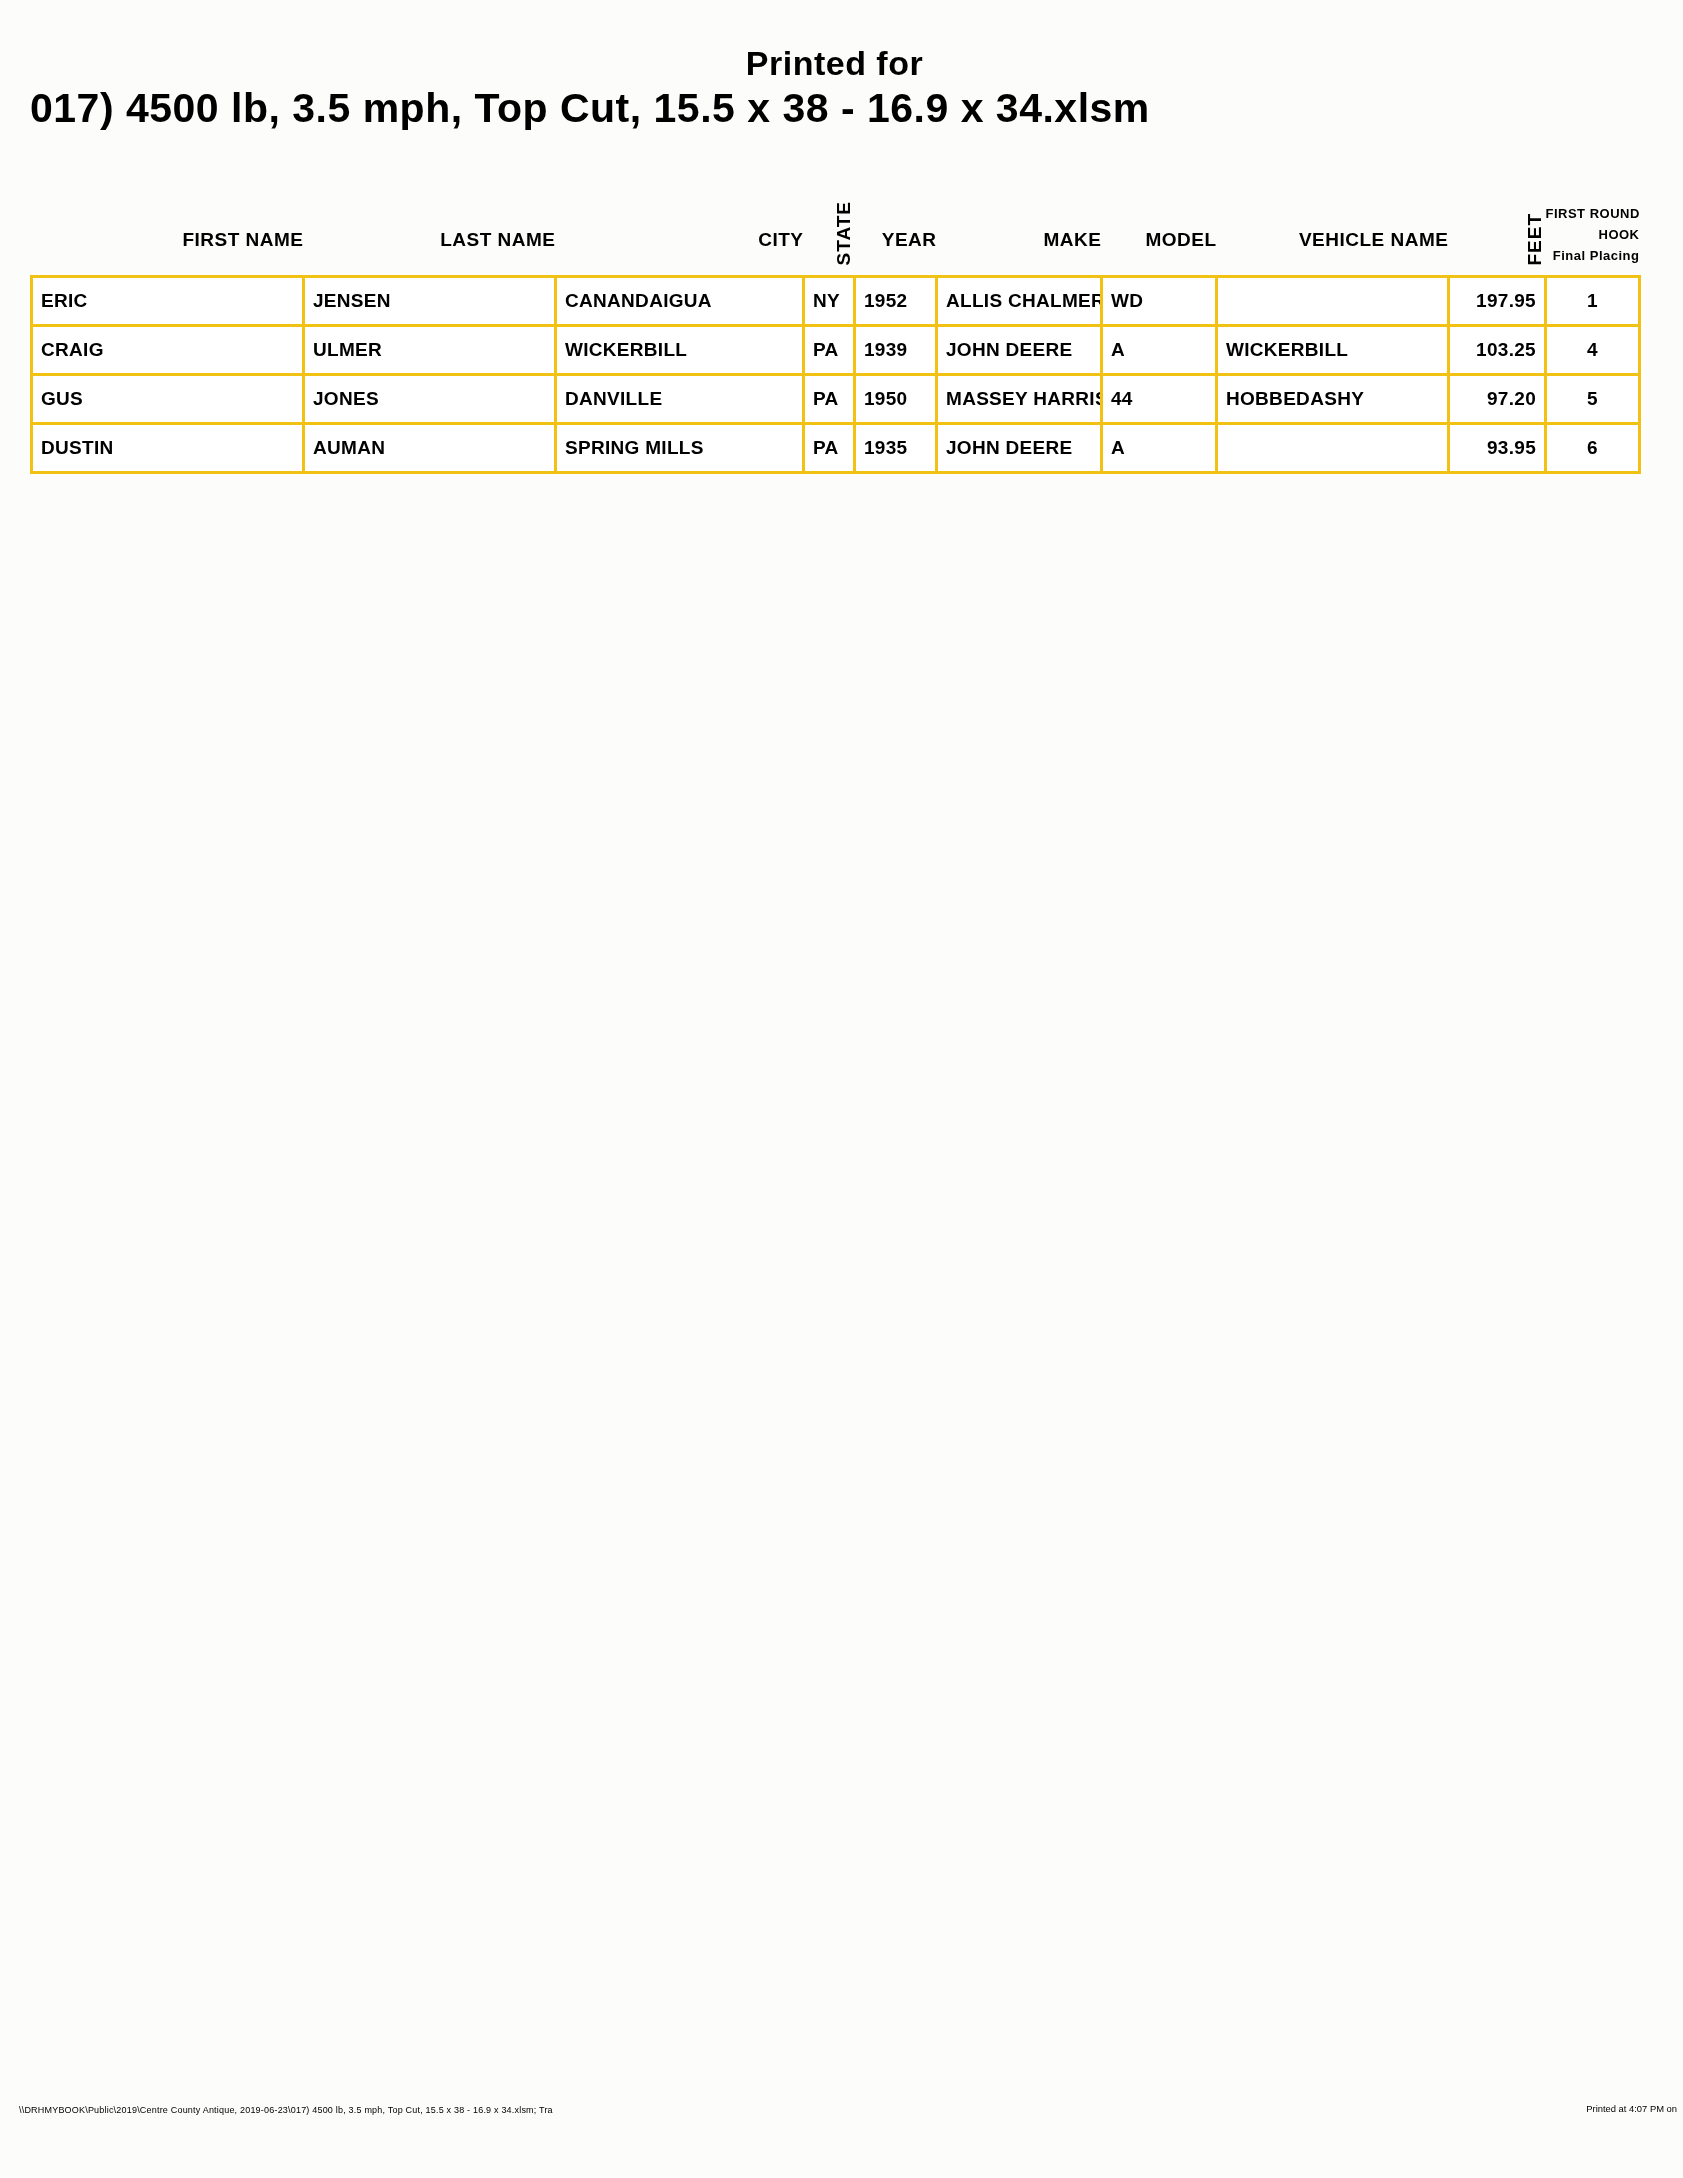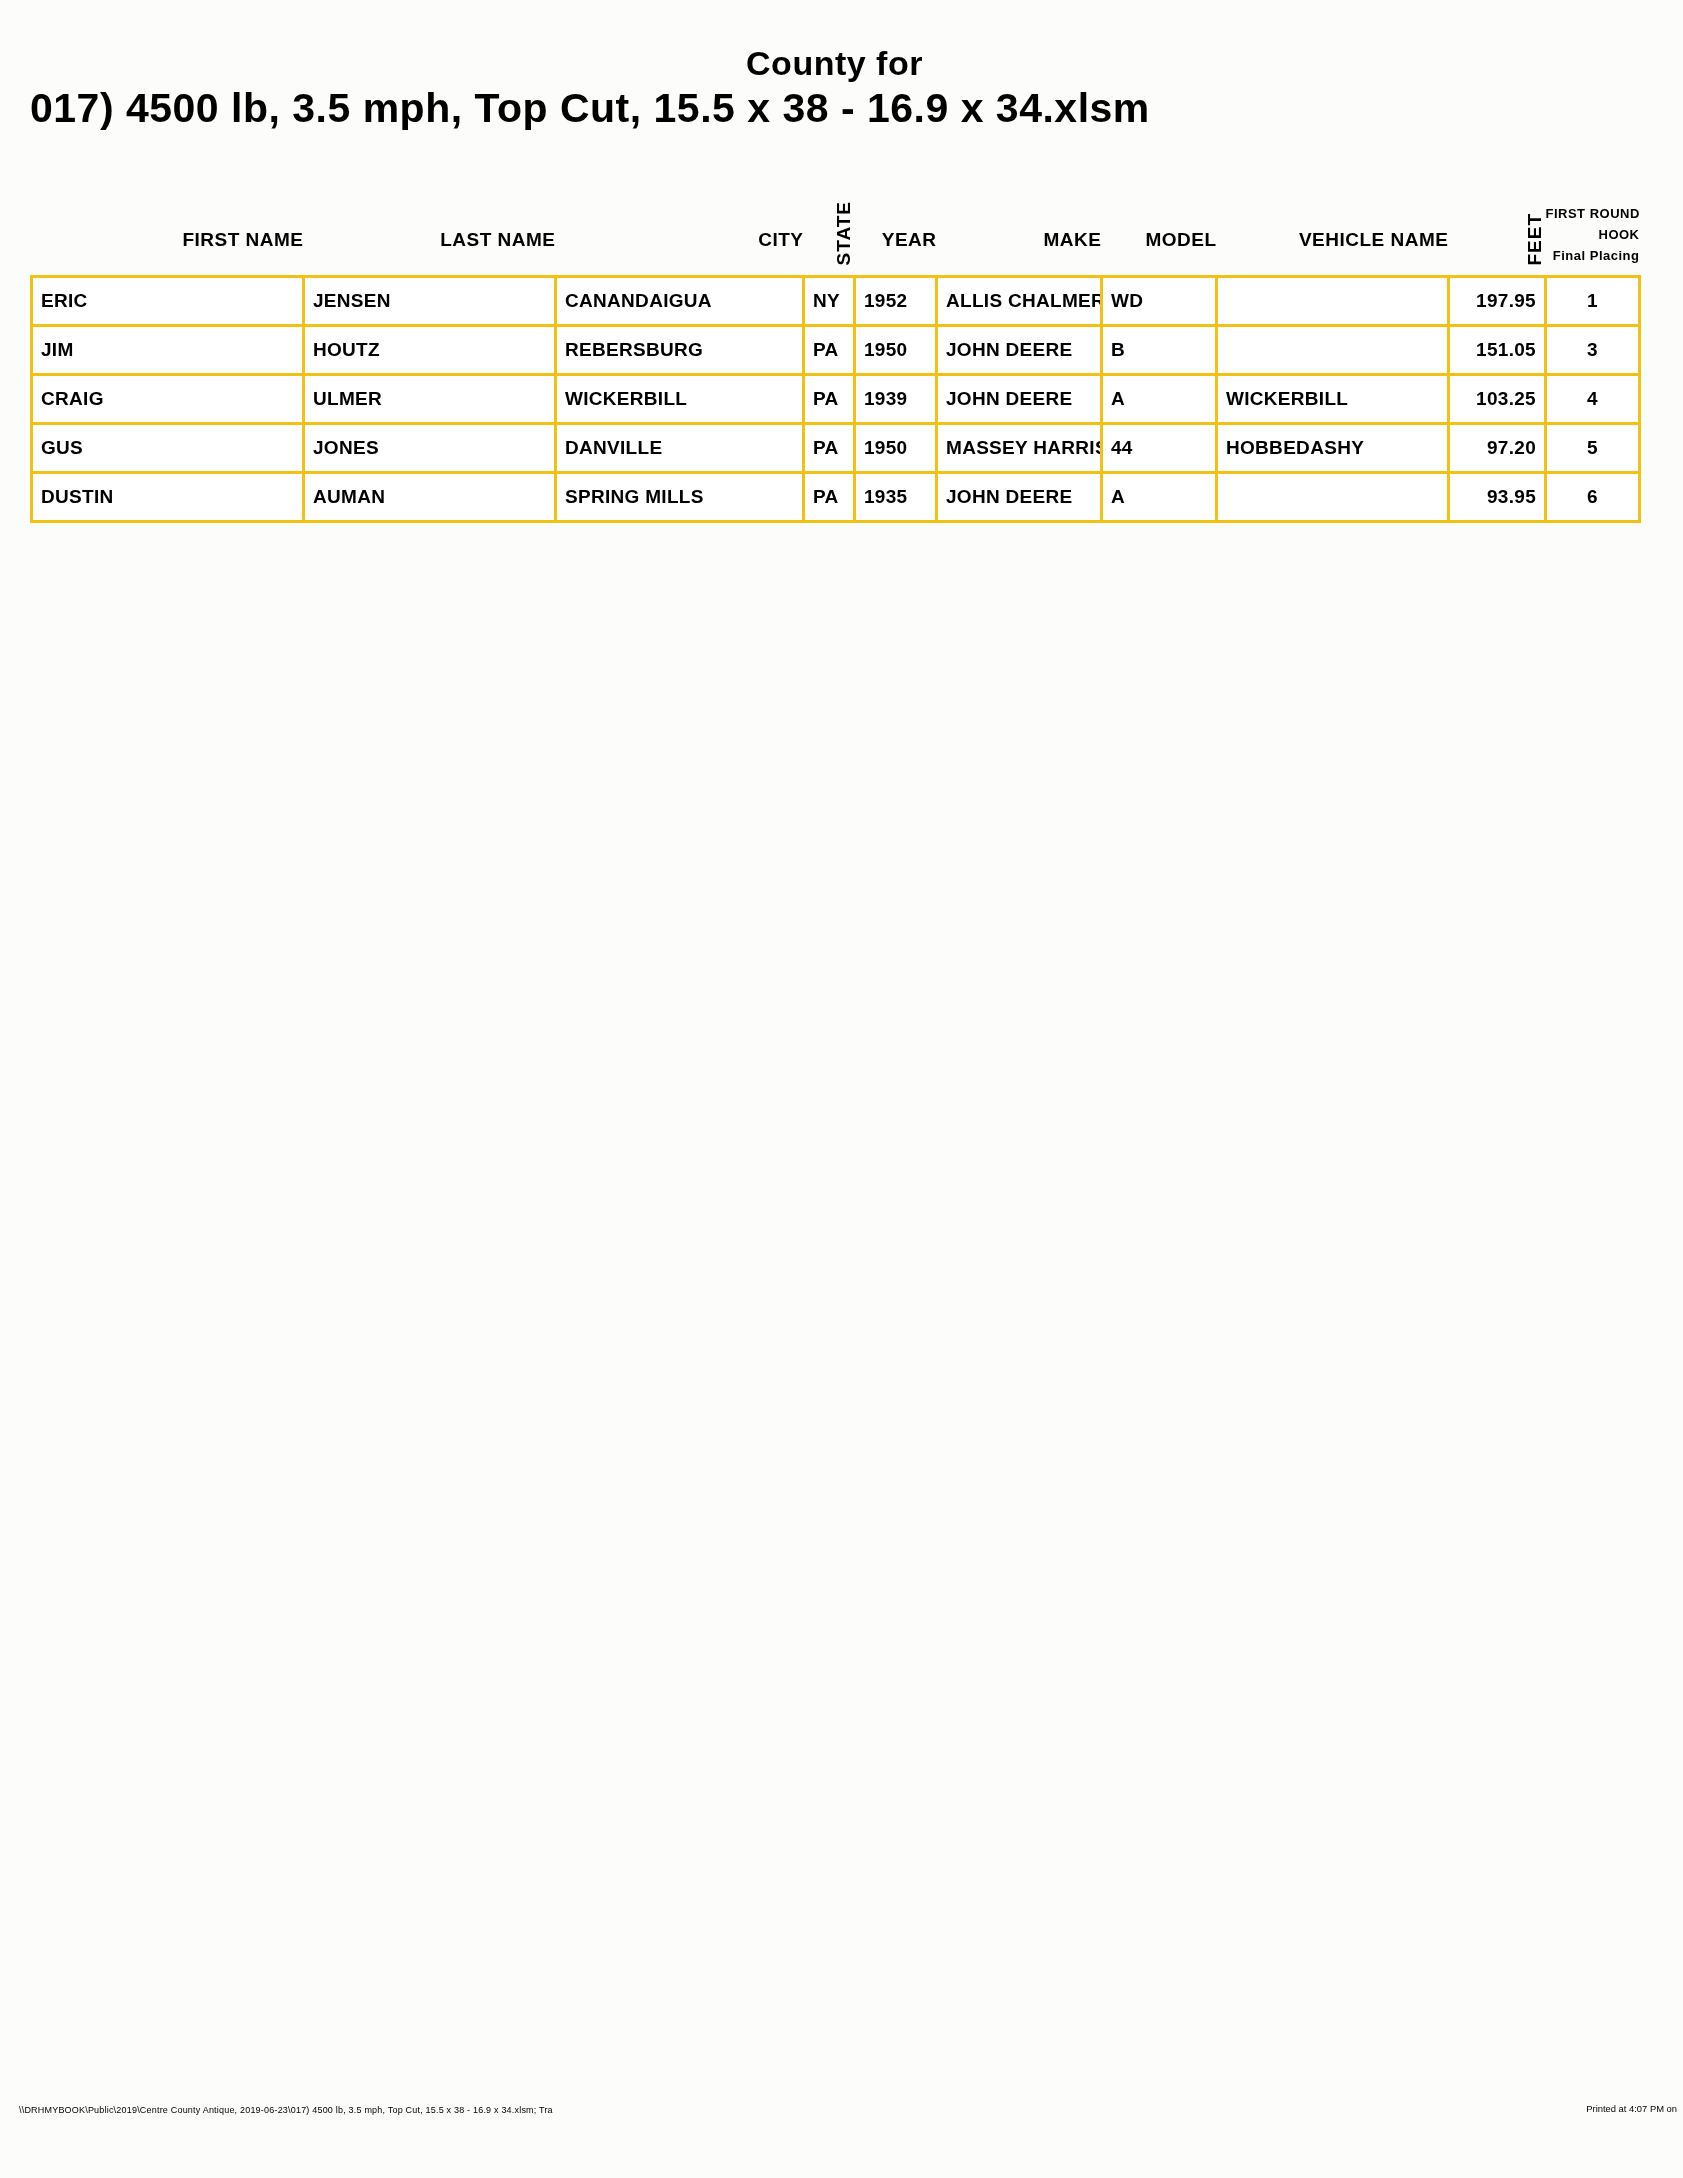--- a/index.html
+++ b/index.html
@@ -52,21 +52,21 @@
     font-size:9px; letter-spacing:0.2px; white-space:nowrap;
   }
   .footer-right {
     position:absolute; right:6px; top:2103px;
     font-size:9.4px; white-space:nowrap;
   }
 </style>
 </head>
 <body>
 
-<div class="title-line1">County for</div>
+<div class="title-line1">Printed for</div>
 <div class="title-line2">017) 4500 lb, 3.5 mph, Top Cut, 15.5 x 38 - 16.9 x 34.xlsm</div>
 
 <table class="results">
   <colgroup>
     <col style="width:272px">
       <col style="width:252px">
       <col style="width:248px">
     <col style="width:51px">
       <col style="width:82px">
       <col style="width:165px">
@@ -100,32 +100,20 @@
     <td class="c-city">CANANDAIGUA</td>
     <td class="c-state">NY</td>
     <td class="c-year">1952</td>
     <td class="c-make">ALLIS CHALMERS</td>
     <td class="c-model">WD</td>
     <td class="c-vehicle"></td>
     <td class="c-feet">197.95</td>
     <td class="c-place">1</td>
   </tr>
       <tr>
-    <td class="c-first">JIM</td>
-    <td class="c-last">HOUTZ</td>
-    <td class="c-city">REBERSBURG</td>
-    <td class="c-state">PA</td>
-    <td class="c-year">1950</td>
-    <td class="c-make">JOHN DEERE</td>
-    <td class="c-model">B</td>
-    <td class="c-vehicle"></td>
-    <td class="c-feet">151.05</td>
-    <td class="c-place">3</td>
-  </tr>
-      <tr>
     <td class="c-first">CRAIG</td>
     <td class="c-last">ULMER</td>
     <td class="c-city">WICKERBILL</td>
     <td class="c-state">PA</td>
     <td class="c-year">1939</td>
     <td class="c-make">JOHN DEERE</td>
     <td class="c-model">A</td>
     <td class="c-vehicle">WICKERBILL</td>
     <td class="c-feet">103.25</td>
     <td class="c-place">4</td>

